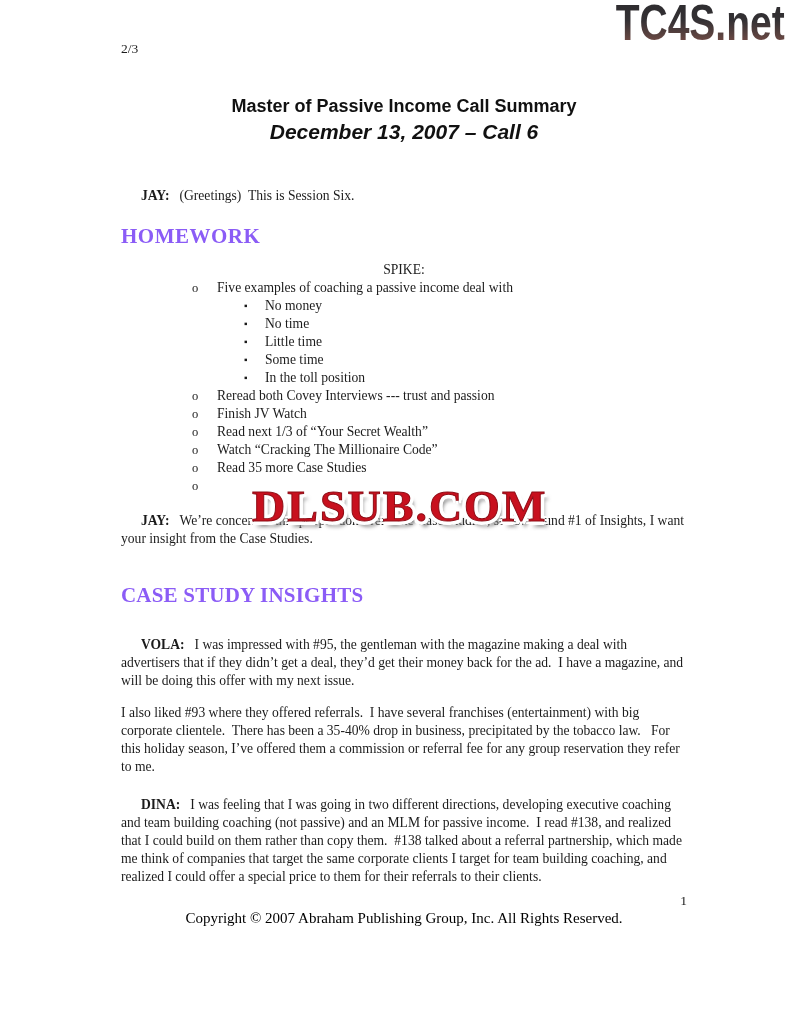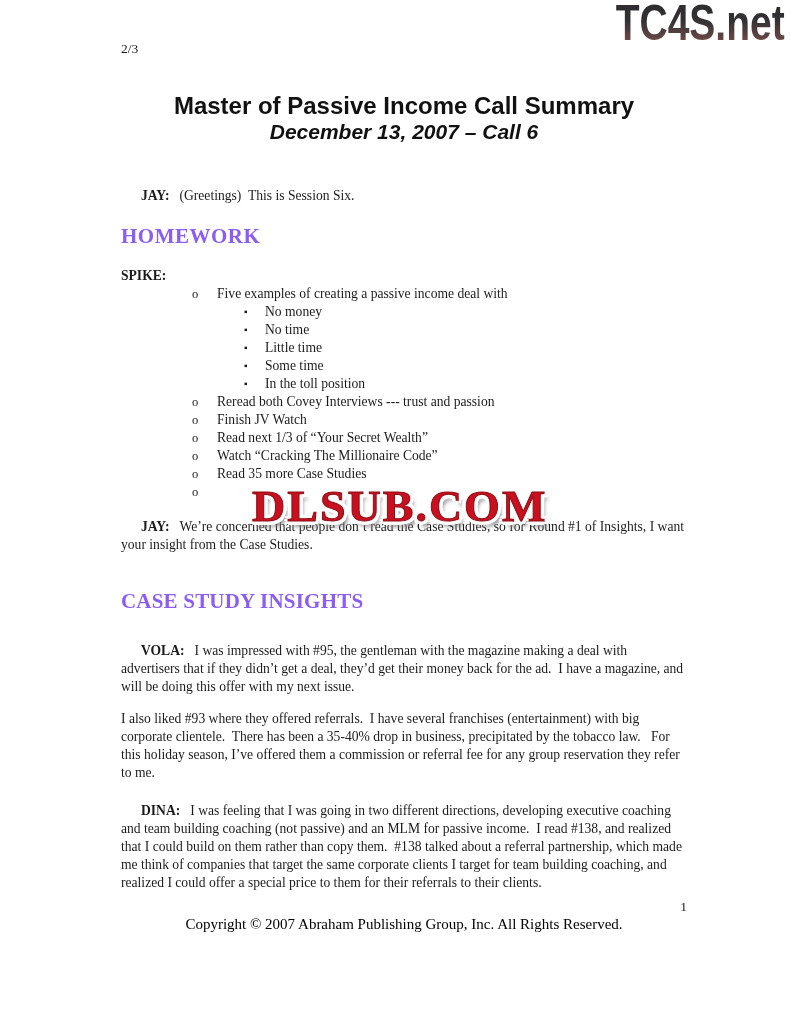--- a/index.html
+++ b/index.html
@@ -27,34 +27,34 @@
     font-weight:700; font-size:50px; line-height:1;
     letter-spacing:0;
     transform:scaleX(0.78); transform-origin:100% 0;
     background:linear-gradient(180deg,#2c2b2e 0%,#343134 45%,#5c4340 75%,#7d4e47 95%);
     -webkit-background-clip:text; background-clip:text;
     color:transparent; -webkit-text-fill-color:transparent;
     filter:blur(0.4px);
   }
   .title-block{ margin-top:34px; text-align:center; font-family:"Liberation Sans", sans-serif; }
   .doc-title{
-    font-size:24px; font-weight:700; line-height:28px; color:#111;
+    font-size:18px; font-weight:700; line-height:28px; color:#111;
   }
   .doc-subtitle{
     font-size:21px; font-weight:700; font-style:italic; line-height:24px; color:#111;
   }
   p{ margin:0; font-size:13.6px; line-height:18px; white-space:pre-wrap; }
   .spk{ font-weight:700; margin-right:10px;margin-left:20px; }
   .jay1{ margin-top:43px; }
   .h-center{
     text-align:left; font-weight:700; font-size:21px; line-height:25px; color:#8b5cf6;
     letter-spacing:0.5px;
   }
   .homework-h{ margin-top:19px; }
-  .spike{ margin-top:18px; font-weight:700; font-size:13.6px; line-height:18px; }
+  .spike{ margin-top:12px; font-weight:400; font-size:13.6px; line-height:18px;text-align:center; }
   .hw-list{ margin:0; }
   .li{ display:flex; font-size:13.6px; line-height:18px; }
   .l1 .marker{ width:25px; margin-left:71px; font-size:12.5px; }
   .l2 .marker{ width:21px; margin-left:123px; font-size:10px; }
   .jay2{ margin-top:17px; }
   .case-h{ margin-top:35px; letter-spacing:0.2px; }
   .vola{ margin-top:28px; }
   .p2{ margin-top:14px; }
   .dina{ margin-top:20px; }
   .page-num{ margin-top:6px; text-align:right; font-size:13.5px; line-height:17px; }
@@ -105,21 +105,21 @@
 
     <p class="jay1"><span class="spk">JAY:</span><span>(Greetings)  This is Session Six.</span></p>
 
     <div class="h-center homework-h">HOMEWORK</div>
 
     <div class="spike">SPIKE:</div>
 
     <div class="hw-list">
       <div class="li l1">
           <span class="marker">o</span>
-          <span>Five examples of creating a passive income deal with</span>
+          <span>Five examples of coaching a passive income deal with</span>
         </div>
       <div class="li l2">
           <span class="marker">▪</span>
           <span>No money</span>
         </div>
       <div class="li l2">
           <span class="marker">▪</span>
           <span>No time</span>
         </div>
       <div class="li l2">

